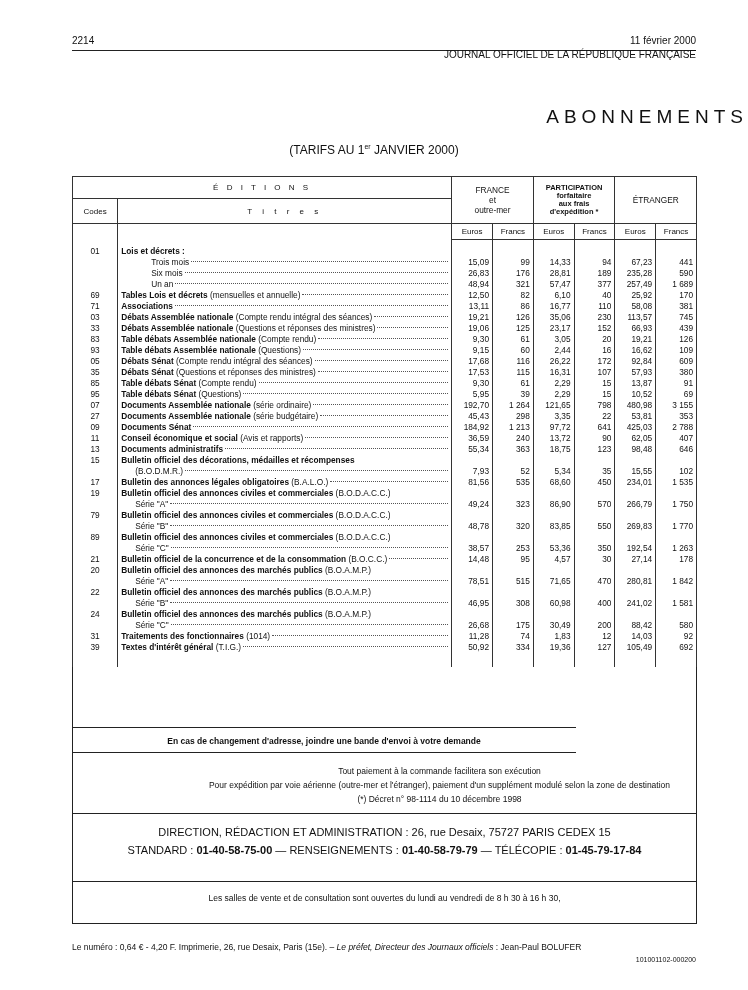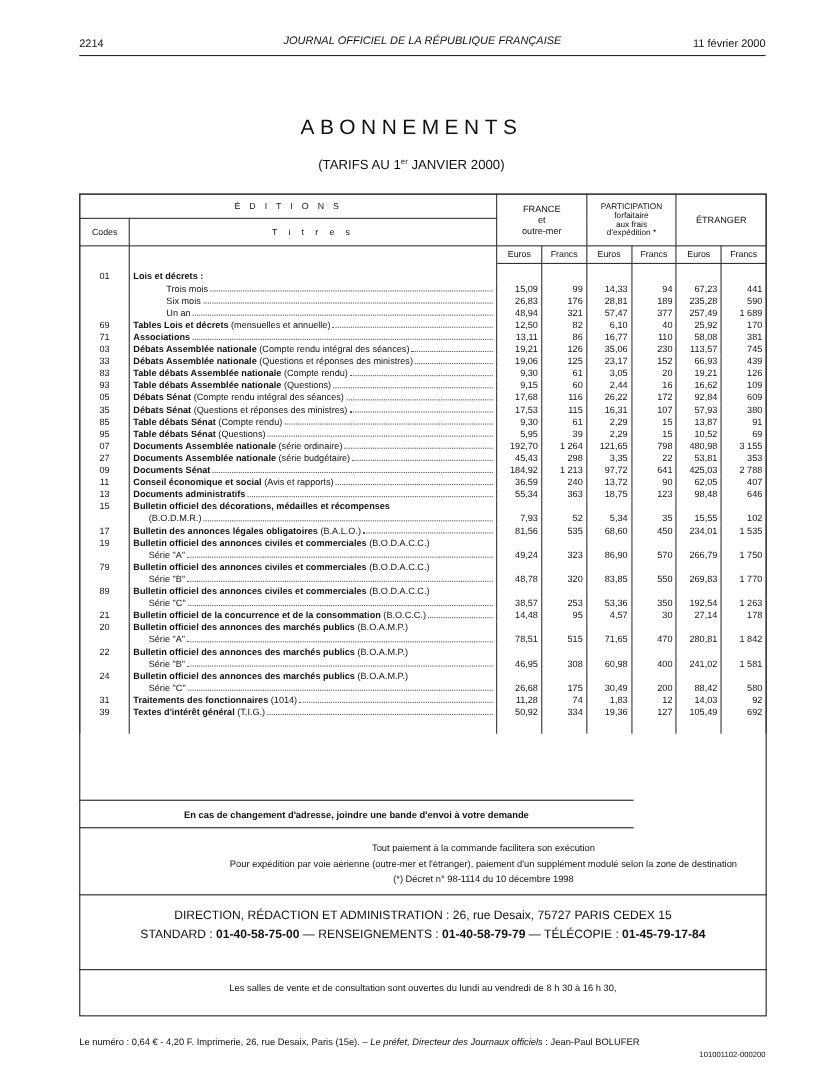--- a/index.html
+++ b/index.html
@@ -1,38 +1,38 @@
 <!DOCTYPE html>
 <html><head>
 <meta charset="utf-8">
 <style>
   html, body { margin:0; padding:0; background:#fff; }
   body { width:748px; height:990px; position:relative; font-family:"Liberation Sans", sans-serif; color:#111; overflow:hidden; }
   .header { position:absolute; left:72px; right:52px; top:30px; height:20px; border-bottom:1.5px solid #222; font-size:10px; }
   .header .pg { position:absolute; left:0; top:5px; }
-  .header .jt { position:absolute; left:0; right:0; top:2px; text-align:center;font-style:italic; }
+  .header .jt { position:absolute; left:0; right:0; top:19px; text-align:right; }
   .header .dt { position:absolute; right:0; top:5px; }
-  .title { position:absolute; left:0; right:0; top:106px; text-align:center; font-size:19px; letter-spacing:5px; }
+  .title { position:absolute; left:0; right:0; top:106px; text-align:right; font-size:19px; letter-spacing:5px; }
   .subtitle { position:absolute; left:0; right:0; top:143px; text-align:center; font-size:12px; }
   .subtitle sup { font-size:7px; }
   .frame { position:absolute; left:72px; top:176px; width:625px; height:748px; border:1px solid #222; box-sizing:border-box; }
   table.t { position:absolute; left:72px; top:176px; width:625px; border-collapse:collapse; font-size:8.3px; }
   table.t td, table.t th { padding:0 3px; border:1px solid #333; font-weight:normal; }
   table.t th { text-align:center; vertical-align:middle; }
   .hdr-ed { height:21px; letter-spacing:3px; font-size:8px; }
   .hdr-codes { height:24px; font-size:8px; }
   .hdr-tit { letter-spacing:4px; font-size:8px; }
   .hdr-unit { height:16px; font-size:8px; }
   td.code { text-align:center; width:34px; font-weight:bold; vertical-align:top; }
   td.titre { width:296px; vertical-align:top; }
   td.num { text-align:right; font-weight:bold; vertical-align:bottom; width:30px; }
   tbody.body td { border-top:none; border-bottom:none; }
   tbody.body tr td { height:11px; line-height:11px; }
   .t-b { font-weight:bold; }
-  .dots { display:flex; }
+  .dots { display:flex;align-items:center; }
   .dots .lbl { white-space:nowrap; }
   .dots .fill { flex:1; border-bottom:1px dotted #555; margin:0 0 3px 2px; }
   .sub { padding-left:30px; }
   .notice1 { position:absolute; left:72px; width:504px; top:727px; height:26px; border-top:1px solid #222; border-bottom:1px solid #222; box-sizing:border-box; text-align:center; font-size:8.5px; font-weight:bold; line-height:26px; }
   .notice2 { position:absolute; left:72px; width:735px; top:764px; text-align:center; font-size:8.5px; line-height:14px; }
   .sep { position:absolute; left:72px; width:625px; height:0; border-top:1px solid #222; }
   .contact { position:absolute; left:72px; width:625px; top:823px; text-align:center; font-size:11px; line-height:18px; }
   .hours { position:absolute; left:72px; width:625px; top:891px; text-align:center; font-size:8.5px; line-height:14px; }
   .footer { position:absolute; left:72px; right:52px; top:942px; font-size:8.5px; }
   .footer .code2 { position:absolute; right:0; top:14px; font-size:7px; }
@@ -53,21 +53,21 @@
 
 <table class="t">
   <thead>
     <tr>
       <th colspan="2" class="hdr-ed">É D I T I O N S</th>
       <th colspan="2" rowspan="2">
         <div>FRANCE</div>
         <div>et</div>
         <div>outre-mer</div>
       </th>
-      <th colspan="2" rowspan="2" style="font-size:7.5px;line-height:8px;">
+      <th colspan="2" rowspan="2" style="font-size:7.5px;line-height:8px;font-weight:bold;">
         <div>PARTICIPATION</div>
         <div>forfaitaire</div>
         <div>aux frais</div>
         <div>d'expédition *</div>
       </th>
       <th colspan="2" rowspan="2">ÉTRANGER</th>
     </tr>
     <tr>
       <th class="hdr-codes">Codes</th>
       <th class="hdr-tit">T i t r e s</th>

